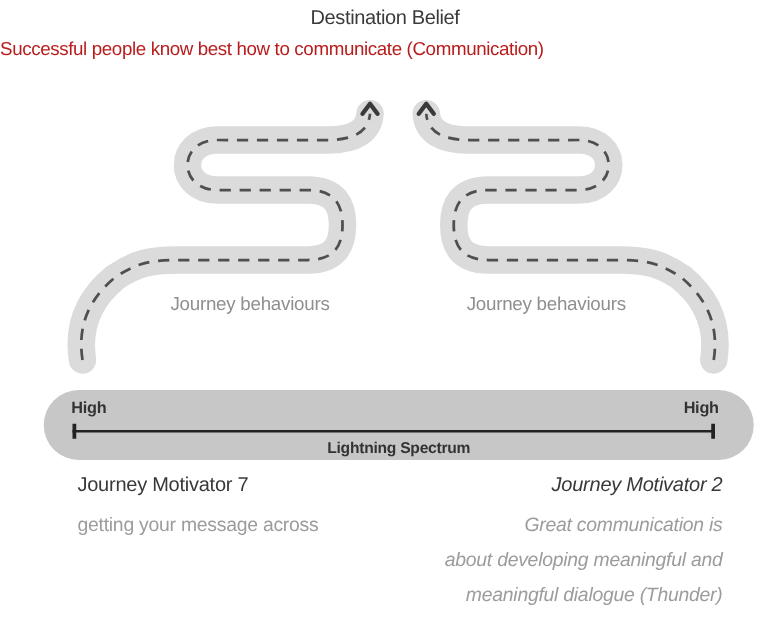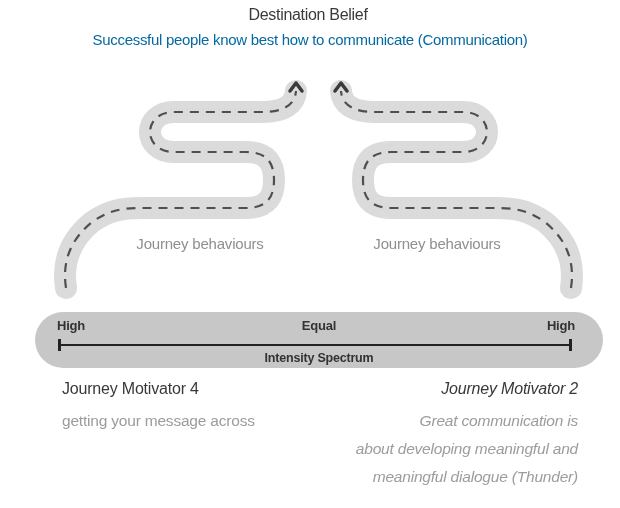--- a/index.html
+++ b/index.html
@@ -20,23 +20,23 @@
   
   .title {
     top: 6px; left: 0; width: 616px;
     text-align: center;
     font-size: 16px;
     color: #3a3a3a;
     letter-spacing: -0.3px;
   }
   .subtitle {
     top: 31px; left: 0; width: 620px;
-    text-align: center;
+    text-align: left;
     font-size: 15px;
-    color: #0369a1;
+    color: #b91c1c;
     letter-spacing: -0.3px;
   }
 
   
   .roads { top: 0; left: 0; }
 
   
   .journey-label {
     top: 235px;
     width: 160px;
@@ -140,28 +140,27 @@
       <use href="#roadpath" fill="none" stroke="#4f4f4f" stroke-width="2.2" stroke-dasharray="9 7"></use>
       <path d="M 290 91 L 296 83 L 302 91" fill="none" stroke="#3a3a3a" stroke-width="3.5" stroke-linecap="round" stroke-linejoin="round"></path>
     </g>
   </svg>
 
   <div class="abs journey-label left">Journey behaviours</div>
   <div class="abs journey-label right">Journey behaviours</div>
 
   <div class="abs spectrum-bar">
     <div class="level level-left">High</div>
-    <div class="level level-center">Equal</div>
     <div class="level level-right">High</div>
     <div class="spectrum-line"></div>
-    <div class="axis-label">Intensity Spectrum</div>
+    <div class="axis-label">Lightning Spectrum</div>
   </div>
 
   <div class="abs motivator left">
-    <div class="motivator-title">Journey Motivator 4</div>
+    <div class="motivator-title">Journey Motivator 7</div>
     <div class="motivator-line">getting your message across</div>
   </div>
 
   <div class="abs motivator right">
     <div class="motivator-title">Journey Motivator 2</div>
     <div class="motivator-line">Great communication is</div>
     <div class="motivator-line">about developing meaningful and</div>
     <div class="motivator-line">meaningful dialogue (Thunder)</div>
   </div>
 

